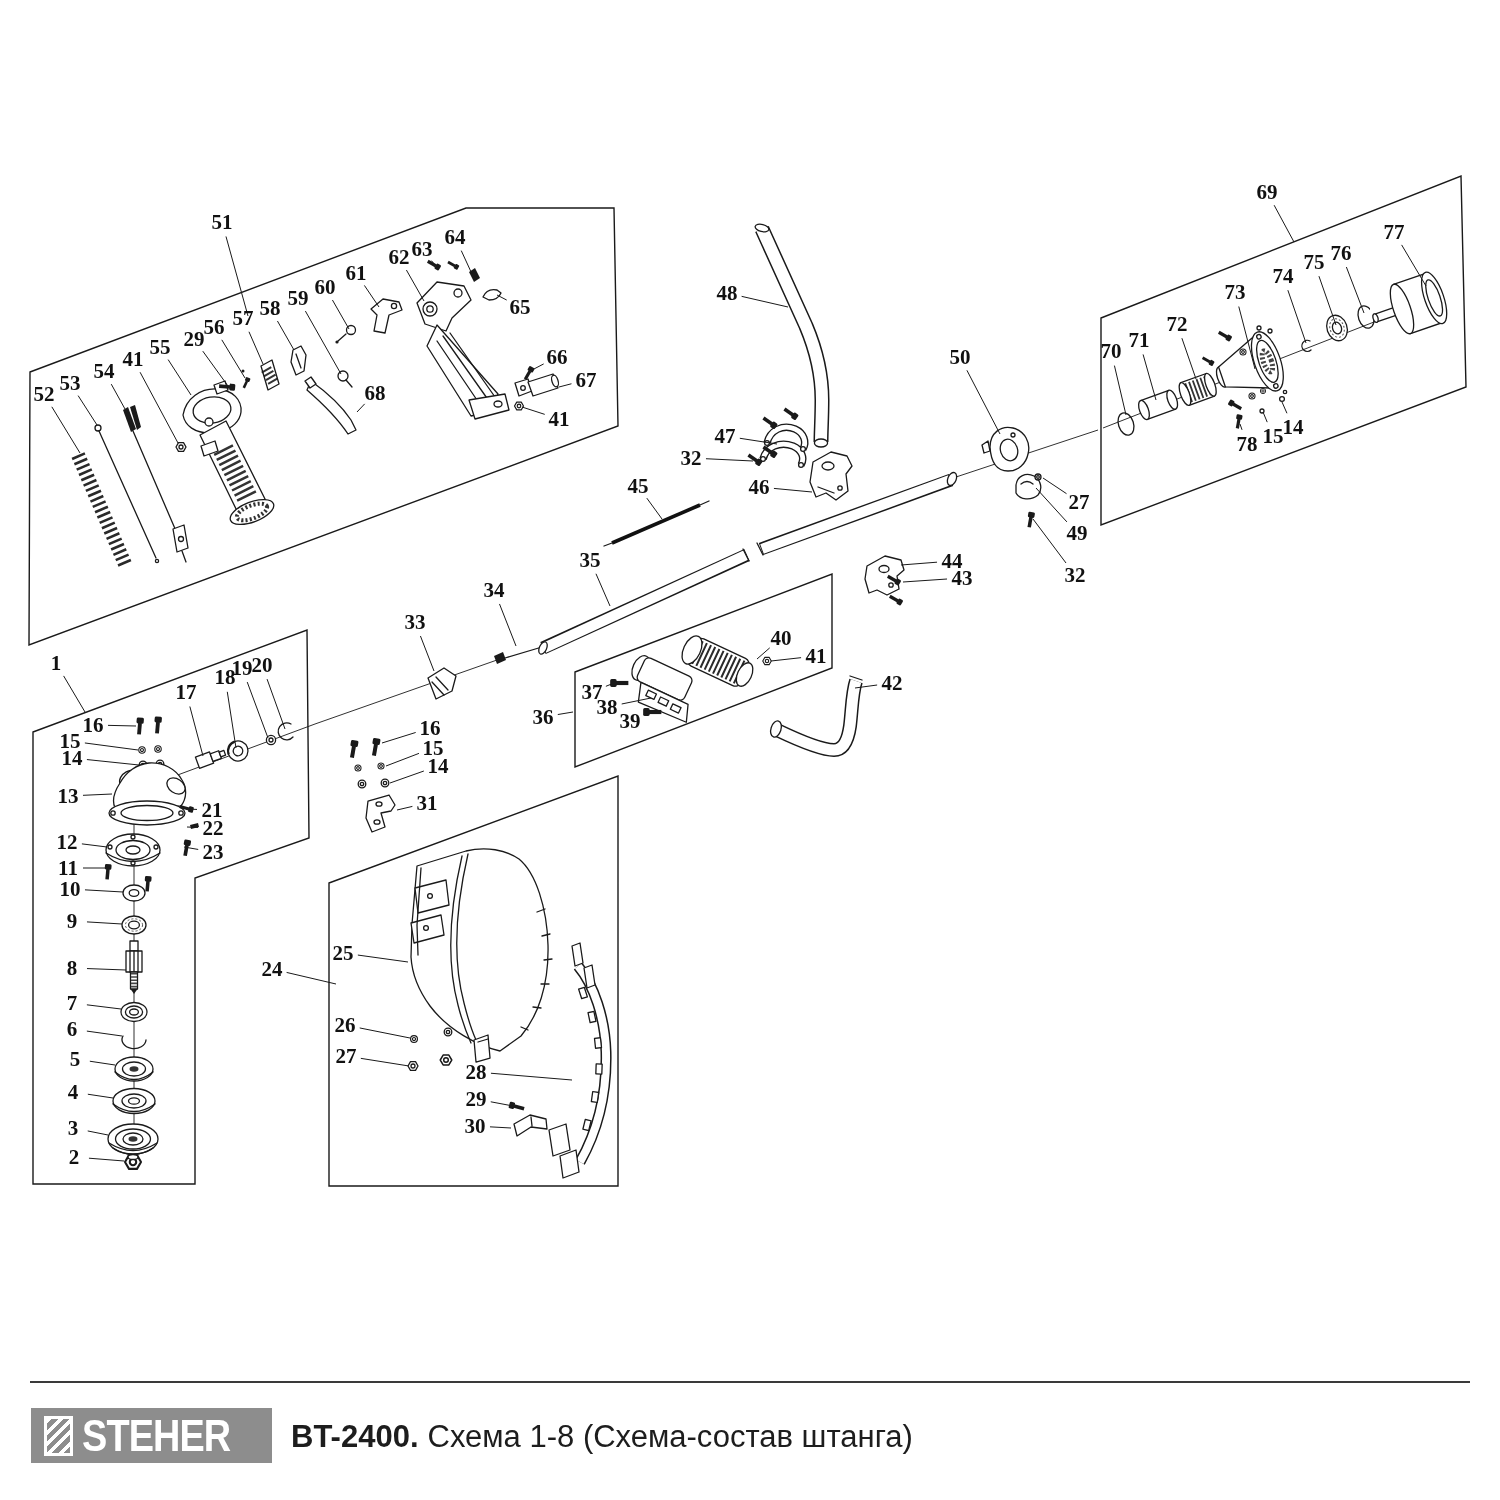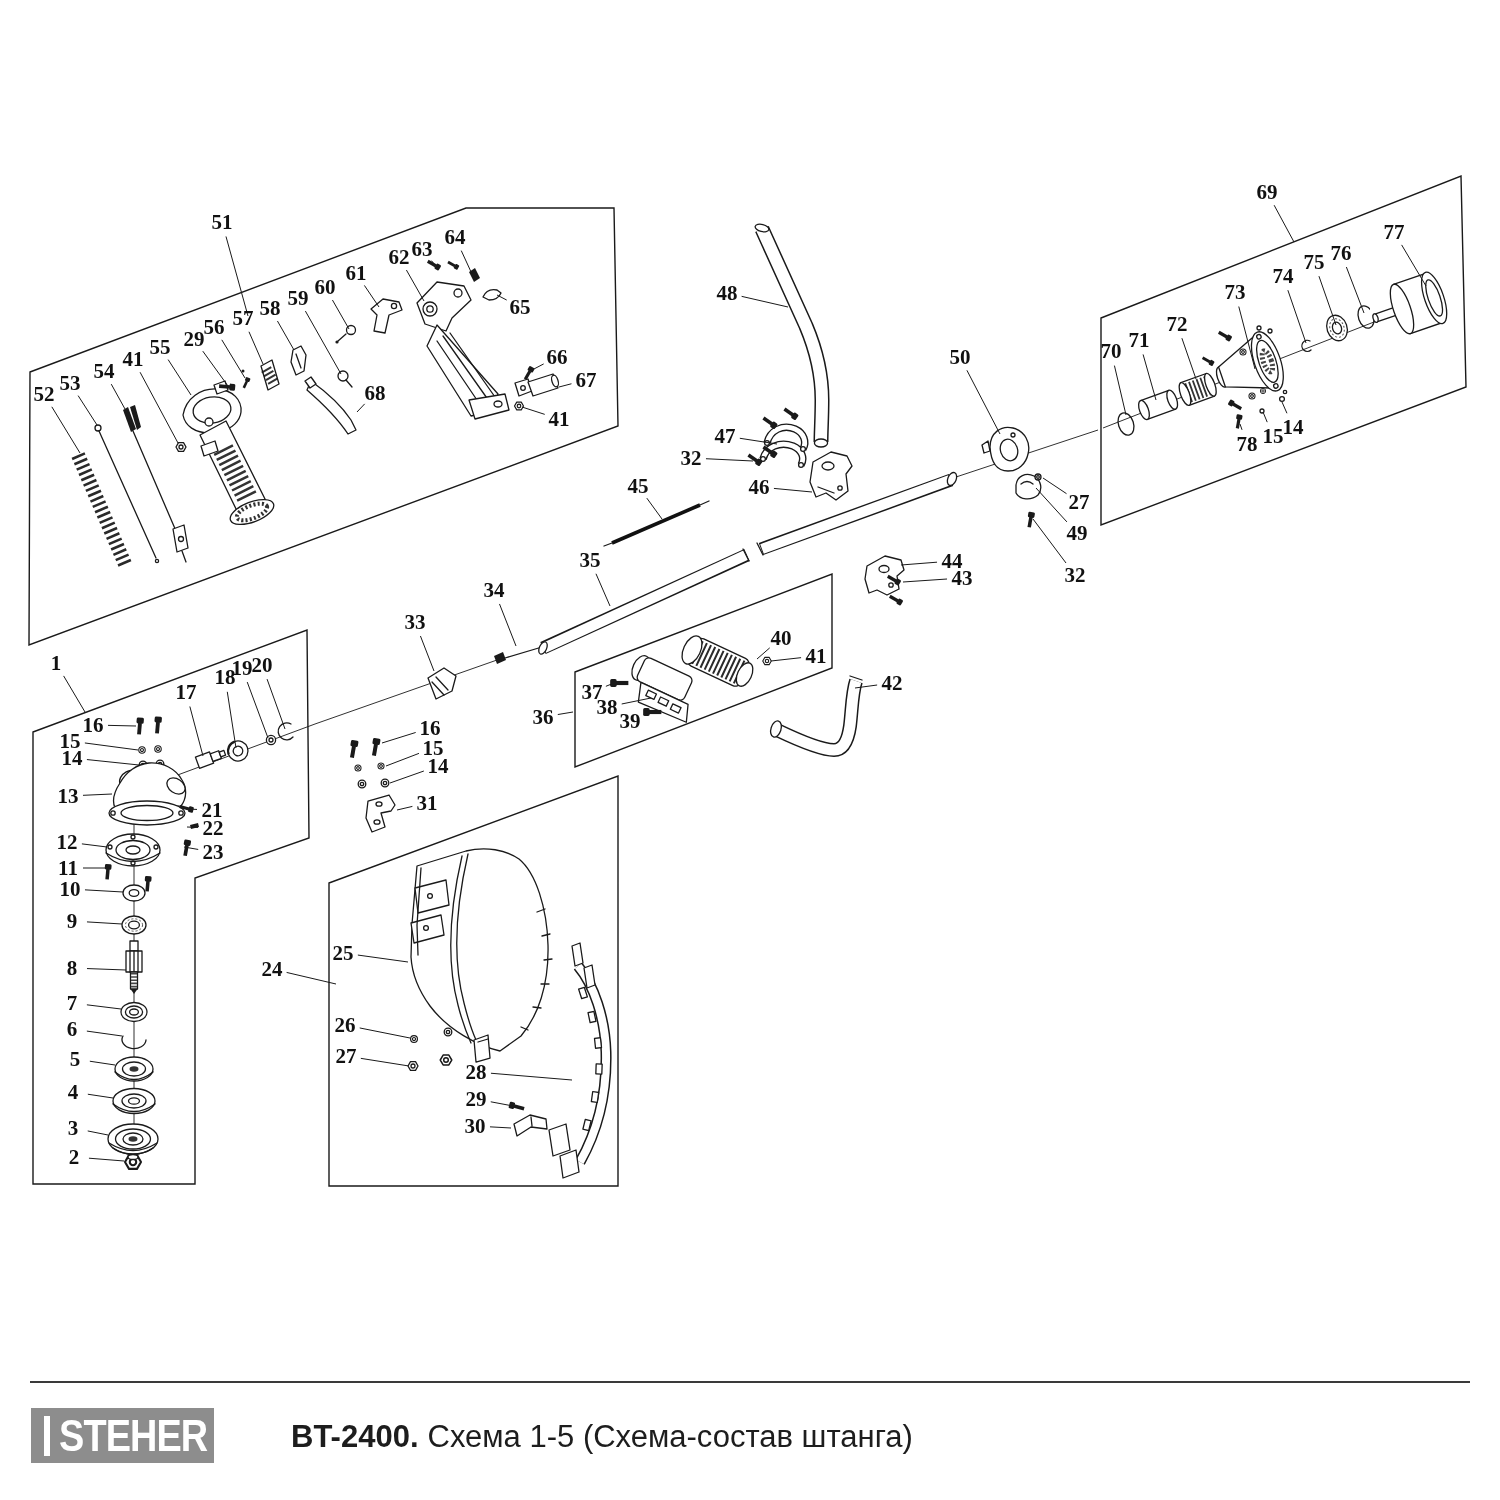--- a/index.html
+++ b/index.html
@@ -9,21 +9,21 @@
   .box{fill:none;stroke:#1a1a1a;stroke-width:1.4;}
   .axis{fill:none;stroke:#1a1a1a;stroke-width:0.9;}
   .leader{stroke:#1a1a1a;stroke-width:1;}
   .callout{font-family:"Liberation Serif",serif;font-size:21px;font-weight:700;fill:#111;
            text-anchor:middle;dominant-baseline:central;}
   .ln{fill:none;stroke:#1a1a1a;stroke-width:1.3;stroke-linecap:round;stroke-linejoin:round;}
   .fw{fill:#fff;stroke:#1a1a1a;stroke-width:1.3;stroke-linejoin:round;}
   .fd{fill:#1a1a1a;stroke:none;}
   
   .footer-rule{position:absolute;left:30px;top:1381px;width:1440px;height:2px;background:#3a3a3a;}
-  .logo{position:absolute;left:31px;top:1408px;width:183px;height:55px;background:#8d8d8d;
+  .logo{position:absolute;left:31px;top:1408px;width:241px;height:55px;background:#8d8d8d;
         display:flex;align-items:center;}
   .logo-icon{width:23px;height:34px;border:3.5px solid #fff;margin-left:13px;
         background:repeating-linear-gradient(135deg,#fff 0 3.5px,rgba(0,0,0,0) 3.5px 8px);}
   .logo-text{color:#fff;font-weight:800;font-size:44px;letter-spacing:-1px;margin-left:9px;
         transform:scaleX(.86);transform-origin:left center;font-family:"Liberation Sans",sans-serif;}
   .caption{position:absolute;left:291px;top:1419px;white-space:nowrap;color:#1d1d1d;font-size:31px;}
   .caption .model{font-weight:700;margin-right:9px;}
   .caption .subtitle{font-weight:400;}
 </style>
 </head>
@@ -634,16 +634,16 @@
         <text x="1293" y="427" class="callout">14</text>
       </g>
 </svg>
 
 <div class="footer-rule"></div>
 <div class="logo">
   <div class="logo-icon"></div>
   <div class="logo-text">STEHER</div>
 </div>
 <div class="caption">
-  <span class="model">BT-2400.</span><span class="subtitle">Схема 1-5 (Схема-состав штанга)</span>
+  <span class="model">BT-2400.</span><span class="subtitle">Схема 1-8 (Схема-состав штанга)</span>
 </div>
 
 </div>
 
 </body></html>

